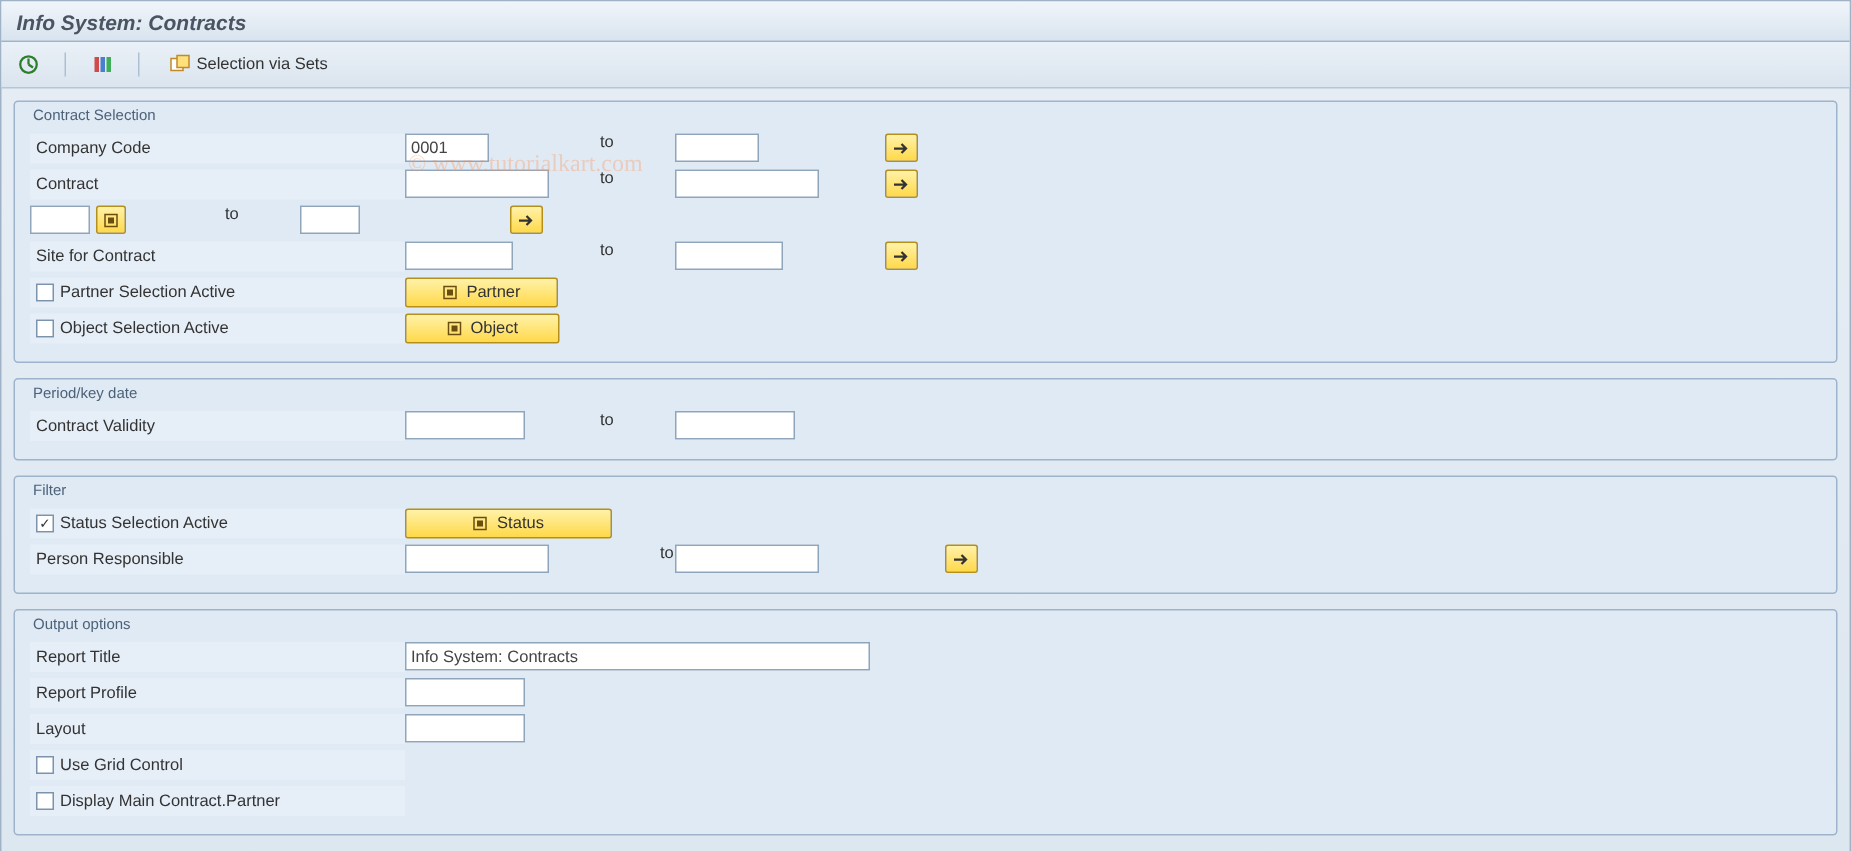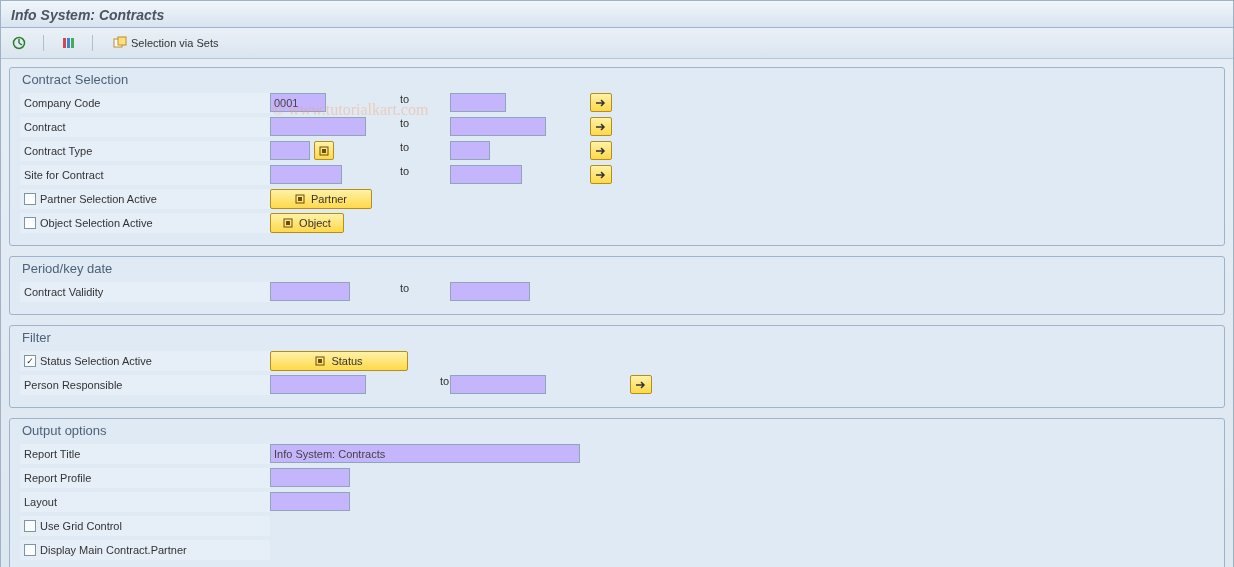--- a/index.html
+++ b/index.html
@@ -68,21 +68,21 @@
   }
   .groupbox {
     background: #dfeaf4;
     border: 1px solid #9db4cc;
     border-radius: 3px;
     margin-bottom: 10px;
     padding: 0 10px 10px 10px;
   }
   .groupbox .legend {
     color: #4d6279;
-    font-size: 13px;
+    font-size: 10px;
     margin: 4px 0 6px 2px;
   }
   .row {
     display: flex;
     align-items: flex-start;
     height: 22px;
     margin-top: 2px;
   }
   .row .label {
     width: 250px;
@@ -93,21 +93,21 @@
     line-height: 20px;
   }
   .row .label.chk {
     display: flex;
     align-items: center;
     gap: 4px;
   }
   input[type="text"].inp {
     height: 19px;
     border: 1px solid #8ea5bc;
-    background: #c4b5fd;
+    background: #ffffff;
     padding: 1px 3px;
     font-size: 11px;
     color: #444;
   }
   .inp.sel {
     background: #fff6c8;
     color: #2f6fdd;
   }
   .col-from { width: 100px; display:flex; align-items:center; gap:2px; }
   .col-to-lbl { width: 80px; padding-left: 30px; color: #333; }
@@ -223,21 +223,20 @@
         <div class="col-to-lbl">to</div>
         <div class="col-to"><input type="text" class="inp" style="width: 96px;"></div>
         <div class="col-more"><span class="more-btn">
               <svg width="12" height="10">
                 <path d="M1 5 L9 5 M6 2 L9 5 L6 8" fill="none" stroke="#333" stroke-width="1.5"></path>
               </svg>
             </span></div>
       </div>
 
       <div class="row">
-        <div class="label">Contract Type</div>
         <div class="col-from">
           <input type="text" class="inp" style="width: 40px;">
           <span class="f4-btn">
               <svg width="10" height="10">
                 <rect x="1" y="1" width="8" height="8" fill="none" stroke="#6a4e10"></rect>
                 <rect x="3" y="3" width="4" height="4" fill="#6a4e10"></rect>
               </svg>
             </span>
         </div>
         <div class="col-to-lbl">to</div>
@@ -275,21 +274,21 @@
             </svg>
           <span>Partner</span>
         </span>
       </div>
 
       <div class="row">
         <div class="label chk">
           <span class="chkbox"></span>
           <span>Object Selection Active</span>
         </div>
-        <span class="yel-btn" style="width:74px">
+        <span class="yel-btn" style="width:103px">
           <svg width="10" height="10">
               <rect x="1" y="1" width="8" height="8" fill="none" stroke="#6a4e10"></rect>
               <rect x="3" y="3" width="4" height="4" fill="#6a4e10"></rect>
             </svg>
           <span>Object</span>
         </span>
       </div>
     </div>
 
     <div class="groupbox">

